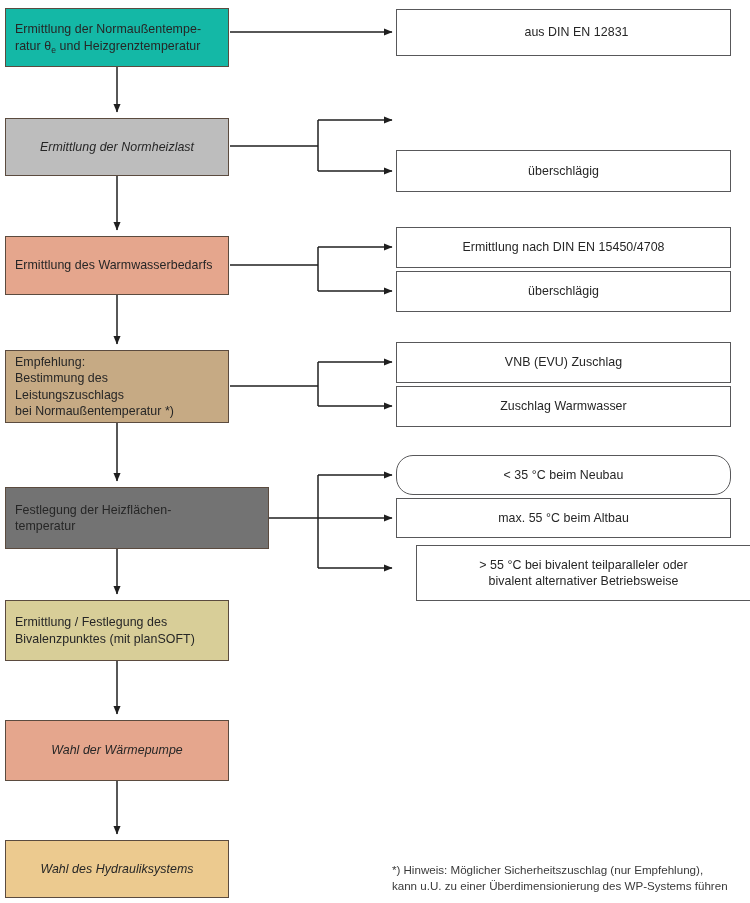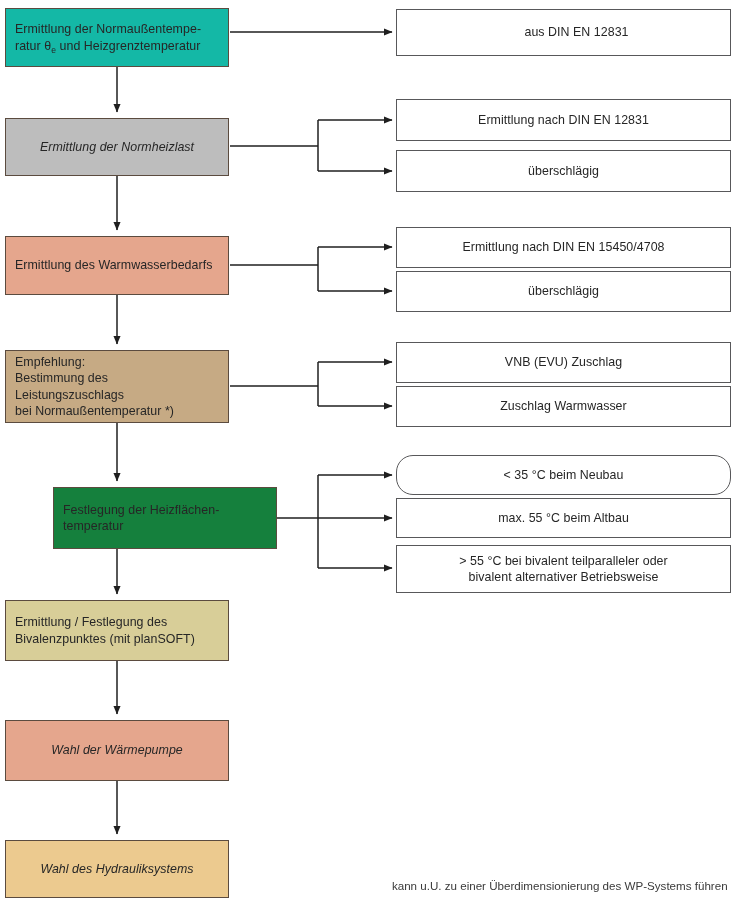--- a/index.html
+++ b/index.html
@@ -133,43 +133,40 @@
   </div>
 
   <div class="node left" style="left:5px; top:236px; width:224px; height:59px; background:#e5a68d;">
     <span class="txt">Ermittlung des Warmwasserbedarfs</span>
   </div>
 
   <div class="node left" style="left:5px; top:350px; width:224px; height:73px; background:#c6aa84;">
     <span class="txt"><span>Empfehlung:</span><br><span>Bestimmung des Leistungszuschlags</span><br><span>bei Normaußentemperatur *)</span></span>
   </div>
 
-  <div class="node left" style="left:5px; top:487px; width:224px; height:62px; background:#15803d;margin-left:48px;">
+  <div class="node left" style="left:5px; top:487px; width:264px; height:62px; background:#737373;">
     <span class="txt"><span>Festlegung der Heizflächen-</span><br><span>temperatur</span></span>
   </div>
 
   <div class="node left" style="left:5px; top:600px; width:224px; height:61px; background:#d8ce98;">
     <span class="txt"><span>Ermittlung / Festlegung des</span><br><span>Bivalenzpunktes (mit planSOFT)</span></span>
   </div>
 
   <div class="node left centered" style="left:5px; top:720px; width:224px; height:61px; background:#e5a68d;">
     <span class="txt">Wahl der Wärmepumpe</span>
   </div>
 
   <div class="node left centered" style="left:5px; top:840px; width:224px; height:58px; background:#ecca8f;">
     <span class="txt">Wahl des Hydrauliksystems</span>
   </div>
 
   <div class="node right" style="left:396px; top:9px; width:335px; height:47px;padding-left:36px;">
     <span class="txt">aus DIN EN 12831</span>
   </div>
 
-  <div class="node right" style="left:396px; top:99px; width:335px; height:42px;">
-    <span class="txt">Ermittlung nach DIN EN 12831</span>
-  </div>
 
   <div class="node right" style="left:396px; top:150px; width:335px; height:42px;">
     <span class="txt">überschlägig</span>
   </div>
 
   <div class="node right" style="left:396px; top:227px; width:335px; height:41px;">
     <span class="txt">Ermittlung nach DIN EN 15450/4708</span>
   </div>
 
   <div class="node right" style="left:396px; top:271px; width:335px; height:41px;">
@@ -185,21 +182,21 @@
   </div>
 
   <div class="node right" style="left:396px; top:455px; width:335px; height:40px;border-radius:17px;">
     <span class="txt">&lt; 35 °C beim Neubau</span>
   </div>
 
   <div class="node right" style="left:396px; top:498px; width:335px; height:40px;">
     <span class="txt">max. 55 °C beim Altbau</span>
   </div>
 
-  <div class="node right" style="left:396px; top:545px; width:335px; height:48px;">
+  <div class="node right" style="left:416px; top:545px; width:335px; height:56px;">
     <span class="txt"><span>&gt; 55 °C bei bivalent teilparalleler oder</span><br><span>bivalent alternativer Betriebsweise</span></span>
   </div>
 
   <div class="footnote" style="left:379px; top:846px; width:371px;">
-    <br><span>    kann u.U. zu einer Überdimensionierung des WP-Systems führen</span>
+    <span>*) Hinweis: Möglicher Sicherheitszuschlag (nur Empfehlung),</span><br><span>    kann u.U. zu einer Überdimensionierung des WP-Systems führen</span>
   </div>
 
 </div>
 
 </body></html>

